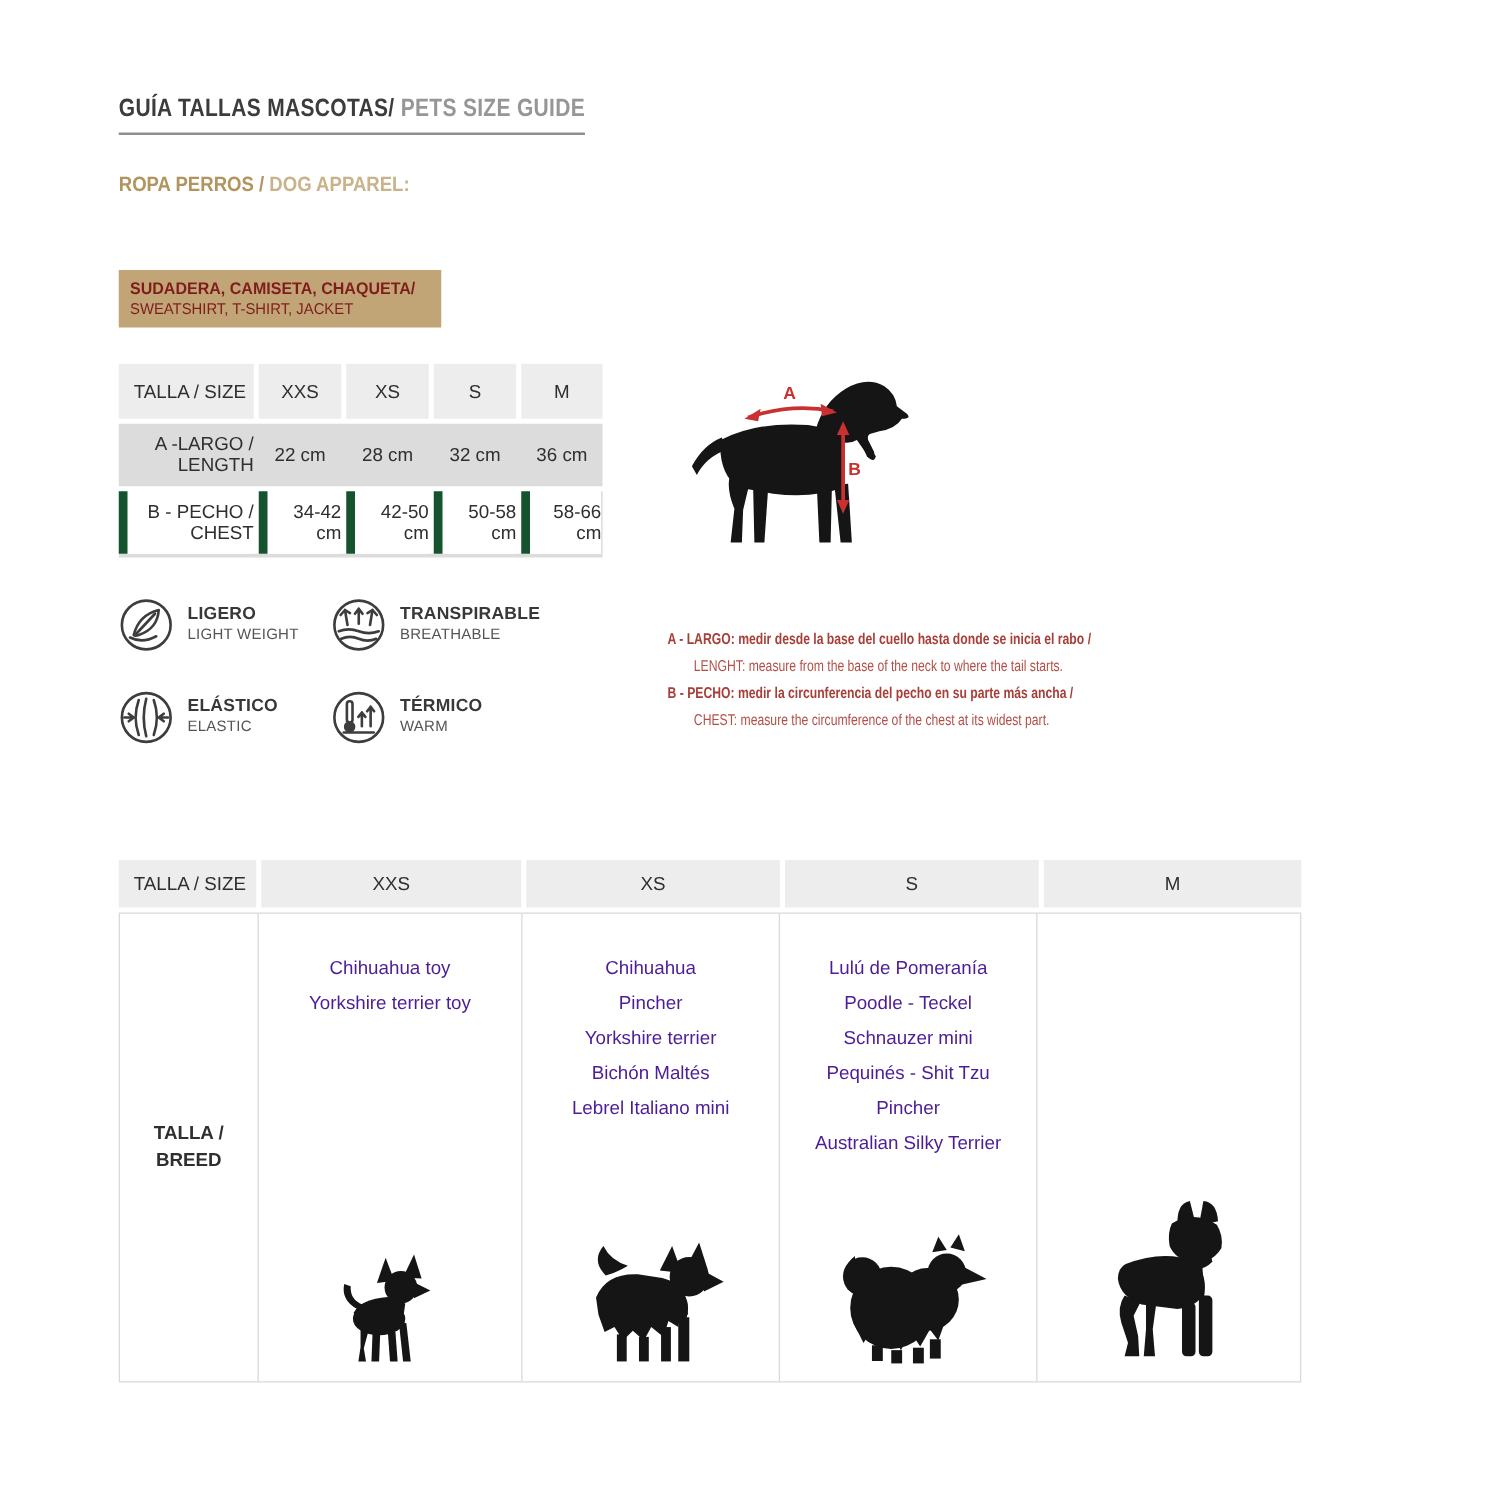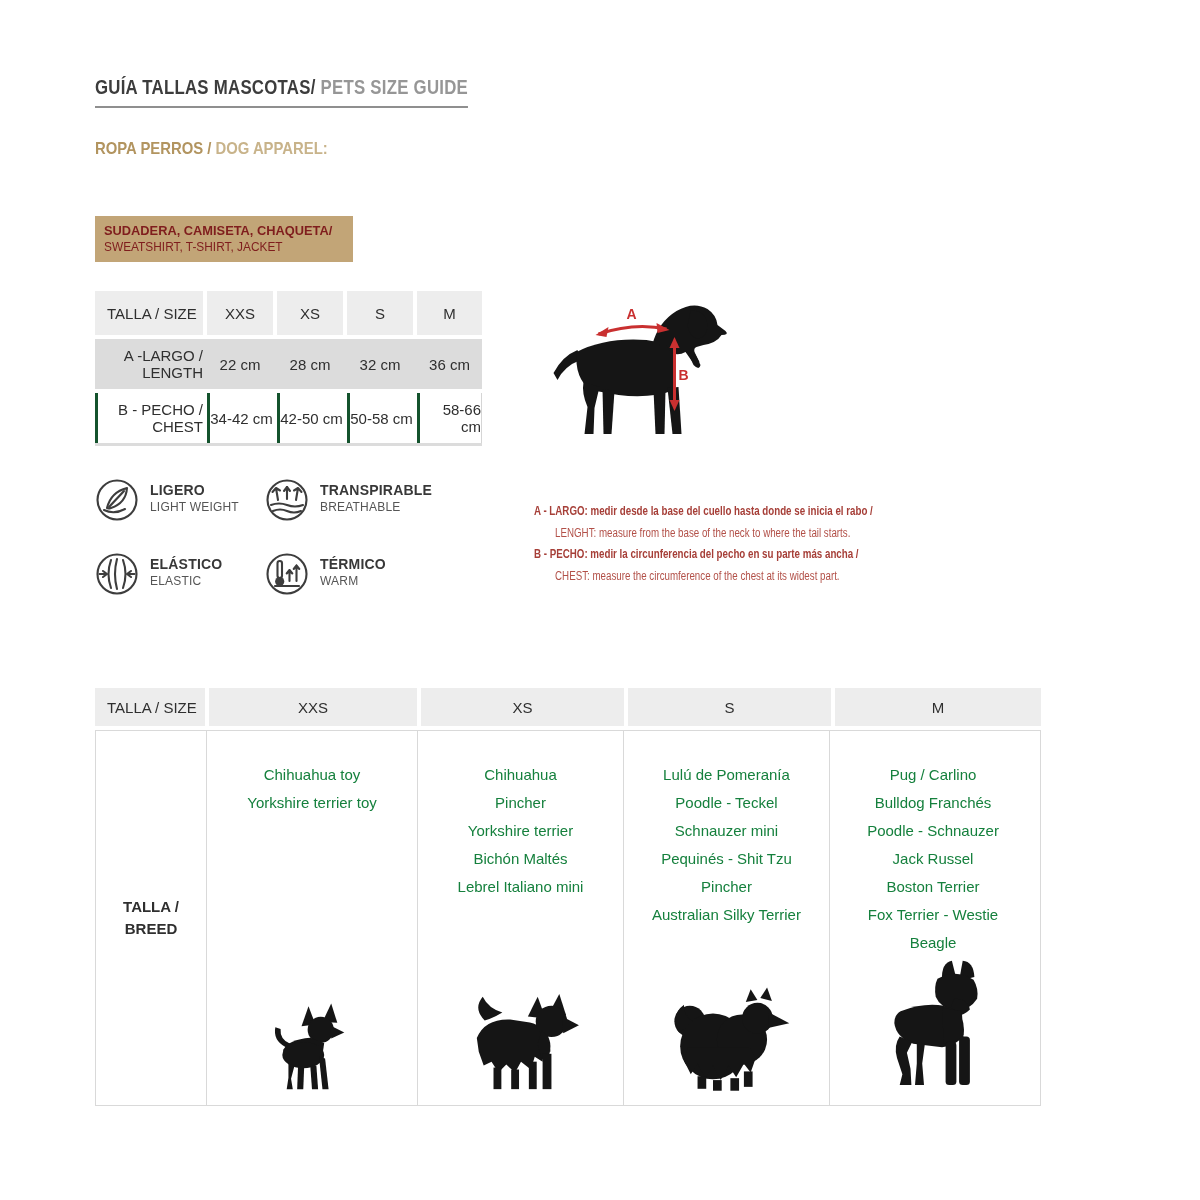--- a/index.html
+++ b/index.html
@@ -27,21 +27,21 @@
   .size-table { position:absolute; left:95px; top:291px; width:387px; border-bottom:3px solid #dcdcdc; }
   .st-row { display:flex; gap:4px; }
   .st-row + .st-row { margin-top:4px; }
   .st-cell { display:flex; align-items:center; justify-content:center;
              font-size:15px; font-weight:normal; text-align:right; }
   .st-cell.lab { justify-content:flex-start; padding-left:12px; }
   .w0{width:108px;} .w1{width:66px;} .w2{width:66px;} .w3{width:66px;} .w4{width:65px;}
   .st-head .st-cell { background:#ededed; height:44px; }
   .st-a { background:#dcdcdc; }
   .st-a .st-cell { height:50px; }
-  .st-b .st-cell { background:#fff; height:50px; border-left:3px solid #14532d; }
+  .st-b .st-cell { background:#fff; height:50px; border-left:7px solid #14532d; }
   .st-b .st-cell:last-child { border-right:1px solid #d5d5d5; }
 
   
   .diagram { position:absolute; left:548px; top:294px; width:205px; height:160px; }
   .diagram svg { width:100%; height:100%; }
 
   
   .features { position:absolute; left:95px; top:478px; display:grid;
               grid-template-columns:170px 220px; row-gap:30px; }
   .feature { display:flex; gap:11px; }
@@ -59,21 +59,21 @@
   
   .breed-table { position:absolute; left:95px; top:688px; width:946px; }
   .bt-head { display:flex; gap:4px; }
   .bt-head .st-cell { background:#ededed; height:38px; }
   .h0{width:110px;} .h1{width:208px;} .h2{width:203px;} .h3{width:203px;} .h4{width:206px;}
   .bt-body { display:flex; margin-top:4px; border:1px solid #d9d9d9; height:376px; }
   .bt-col { border-right:1px solid #d9d9d9; display:flex; flex-direction:column; align-items:center; }
   .bt-col:last-child { border-right:none; }
   .b0{width:111px;} .b1{width:211px;} .b2{width:206px;} .b3{width:206px;} .b4{width:206px;}
   .raza { justify-content:center; font-size:15px; font-weight:bold; text-align:center; line-height:22px; }
-  .breeds { padding-top:30px; text-align:center; font-size:15px; line-height:28px; color:#15803d; }
+  .breeds { padding-top:30px; text-align:center; font-size:15px; line-height:28px; color:#4c1d95; }
   .dogbox { margin-top:auto; margin-bottom:8px; display:flex; align-items:flex-end; justify-content:center; }
   .dog-fill { fill:#151515; }
 
   .icon-stroke { stroke:#3d3d3d; fill:none; stroke-width:2.1; stroke-linecap:round; stroke-linejoin:round; }
   .icon-fill { fill:#3d3d3d; }
   .arrow { stroke:#c93030; fill:none; stroke-width:3; }
   .arrowhead { fill:#c93030; }
   .arrow-label { fill:#c93030; font-size:14px; font-weight:bold; font-family:"Liberation Sans",sans-serif; }
 </style>
 </head>
@@ -295,29 +295,20 @@
               <rect x="42" y="94" width="9" height="13"></rect>
               <rect x="58" y="98" width="9" height="11"></rect>
               <rect x="76" y="96" width="9" height="13"></rect>
               <rect x="90" y="89" width="9" height="16"></rect>
             </g>
           </svg>
         </div>
       </div>
 
       <div class="bt-col b4">
-        <div class="breeds">
-            <div>Pug / Carlino</div>
-            <div>Bulldog Franchés</div>
-            <div>Poodle - Schnauzer</div>
-            <div>Jack Russel</div>
-            <div>Boston Terrier</div>
-            <div>Fox Terrier - Westie</div>
-            <div>Beagle</div>
-          </div>
         <div class="dogbox">
           <svg width="126" height="140" viewBox="0 0 140 155">
             <g class="dog-fill">
               <path d="M80,26 Q79,6 91,4 L97,28 Z"></path>
               <path d="M103,4 Q115,5 116,22 L99,26 Z"></path>
               <path d="M75,24 Q95,12 115,25 Q121,35 119,46 Q110,60 94,59 Q78,56 73,44 Q71,32 75,24 Z"></path>
               <path d="M94,46 Q109,46 111,58 Q102,67 92,64 Q86,57 94,46 Z"></path>
               <path d="M34,60 Q60,50 82,54 L98,60 Q106,72 104,86 Q97,98 80,100 L48,96 Q29,89 27,73 Q27,64 34,60 Z"></path>
               <path d="M80,56 L102,60 L104,90 L82,96 Z"></path>
               <rect x="84" y="94" width="12" height="48" rx="4"></rect>

